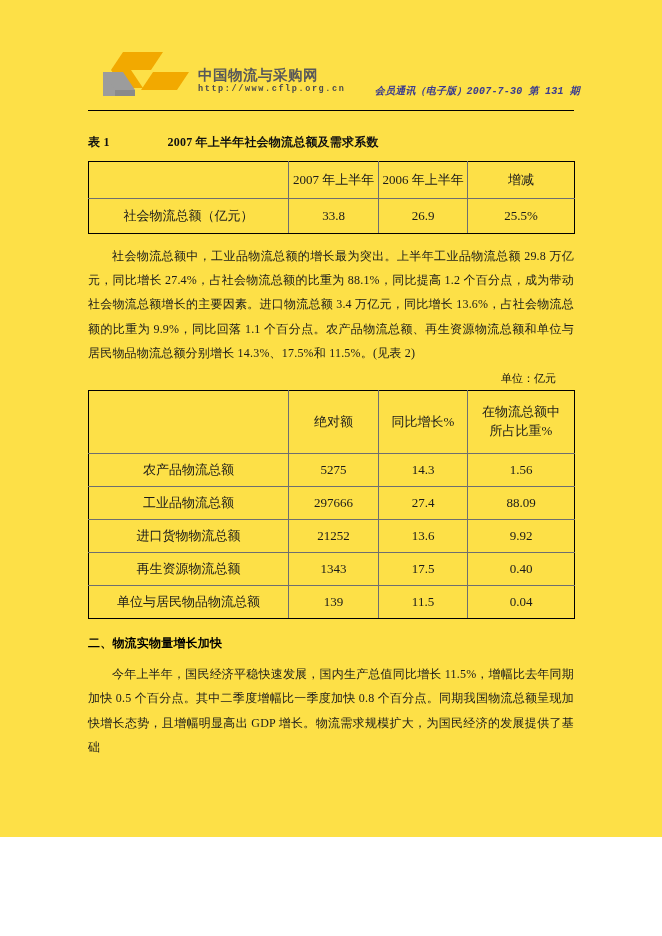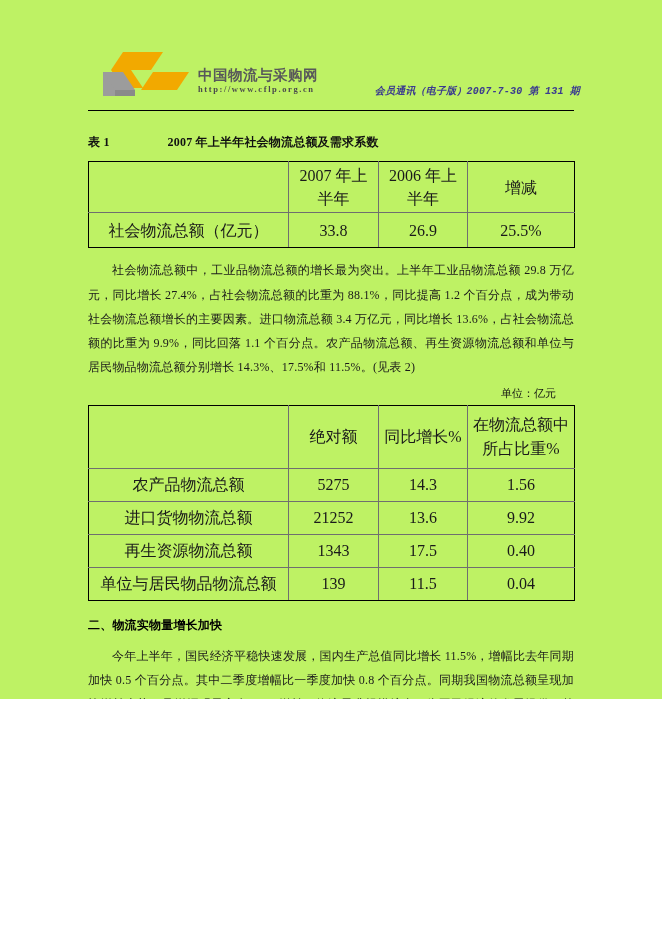--- a/index.html
+++ b/index.html
@@ -7,22 +7,22 @@
     padding: 0;
     background: #ffffff;
   }
   body {
     font-family: "Liberation Serif", "DejaVu Serif", serif;
     color: #1a1a1a;
   }
   #page {
     position: relative;
     width: 662px;
-    height: 699px;
-    background: #bef264;
+    height: 837px;
+    background: #fde047;
     overflow: hidden;
   }
 
   
   .header {
     position: absolute;
     left: 0;
     top: 48px;
     width: 662px;
     height: 62px;
@@ -49,21 +49,21 @@
     font-size: 14.5px;
     font-weight: bold;
     letter-spacing: 0.5px;
     color: #58585a;
     white-space: nowrap;
   }
   .logo-url {
     position: absolute;
     left: 97px;
     top: 34px;
-    font-family: Liberation Serif, serif;
+    font-family: Liberation Mono, monospace;
     font-size: 8.5px;
     font-weight: bold;
     letter-spacing: 1.6px;
     color: #4a4a4c;
     white-space: nowrap;
   }
   .issue-line {
     position: absolute;
     right: 82px;
     top: 36px;
@@ -110,21 +110,21 @@
     text-align: right;
     font-size: 11px;
     margin: 6px 18px 4px 0;
     color: #111;
   }
 
   table.doc-table {
     border-collapse: collapse;
     width: 486px;
     table-layout: fixed;
-    font-size: 16px;
+    font-size: 13px;
     color: #1a1a1a;
   }
   table.doc-table td {
     border: 0.8px solid #6f6f6f;
     text-align: center;
     vertical-align: middle;
     padding: 2px 3px;
     line-height: 1.45;
   }
   table.doc-table tr:first-child td { border-top: 1.6px solid #000; }
@@ -272,20 +272,26 @@
             <span>所占比重%</span>
           </td>
         </tr>
         <tr>
           <td>农产品物流总额</td>
           <td>5275</td>
           <td>14.3</td>
           <td>1.56</td>
         </tr>
         <tr>
+          <td>工业品物流总额</td>
+          <td>297666</td>
+          <td>27.4</td>
+          <td>88.09</td>
+        </tr>
+        <tr>
           <td>进口货物物流总额</td>
           <td>21252</td>
           <td>13.6</td>
           <td>9.92</td>
         </tr>
         <tr>
           <td>再生资源物流总额</td>
           <td>1343</td>
           <td>17.5</td>
           <td>0.40</td>

